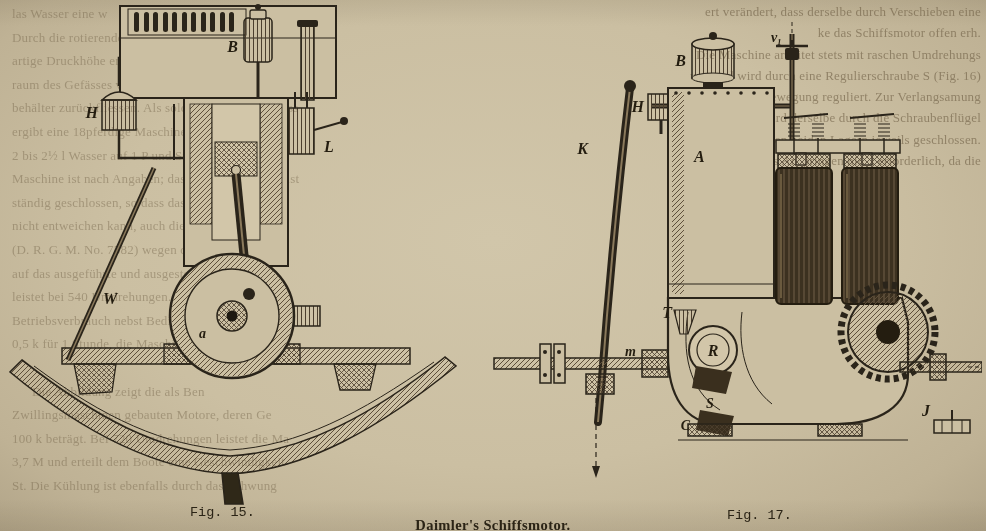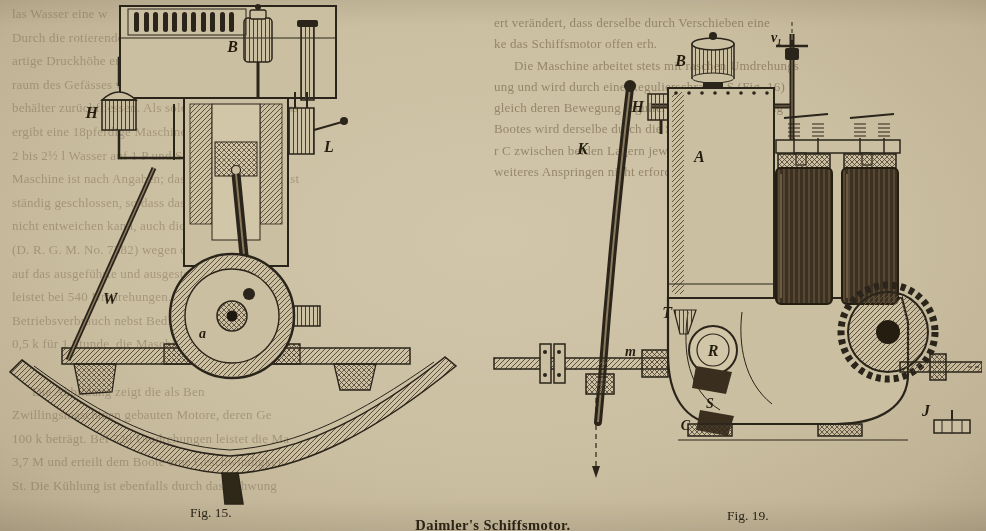--- a/index.html
+++ b/index.html
@@ -5,29 +5,29 @@
   html,body{margin:0;padding:0;background:#8a8070;}
   .page{
     position:relative;width:986px;height:531px;overflow:hidden;
     background:
       linear-gradient(180deg, rgba(84,72,50,.10) 0%, rgba(84,72,50,0) 5%, rgba(84,72,50,0) 94%, rgba(84,72,50,.12) 100%),
       radial-gradient(ellipse at 50% 45%, #d1c6aa 0%, #cbbfa2 55%, #bfb295 85%, #b1a488 100%);
     font-family:"Liberation Serif", serif;
   }
   .ghost{position:absolute;font-size:13px;color:#6a5a40;filter:blur(.4px);letter-spacing:.2px;}
   .ghost-left{left:12px;top:2px;width:456px;opacity:.40;}
-  .ghost-right{left:494px;top:12px;width:487px;opacity:.58;}
+  .ghost-right{left:494px;top:1px;width:487px;opacity:.58;text-align:right;}
   .ghost-left .gl{height:23.6px;line-height:23.6px;white-space:nowrap;overflow:hidden;}
   .ghost-right .gl{height:21.3px;line-height:21.3px;white-space:nowrap;overflow:hidden;}
   .ghost-left .gl:nth-child(17){text-indent:20px;}
   .ghost-right .gl:nth-child(3){text-indent:20px;}
   .fig15{position:absolute;left:4px;top:0;}
   .fig16{position:absolute;left:482px;top:22px;}
   .cap{position:absolute;color:#2b2416;}
-  .cap-fig{font-size:13.5px;}
+  .cap-fig{font-size:13.5px;font-family:Liberation Mono, monospace;}
   .cap-fig15{left:190px;top:505px;}
   .cap-fig16{left:727px;top:508px;}
   .cap-main{left:0;right:0;top:517px;text-align:center;font-weight:bold;font-size:14.5px;letter-spacing:.4px;}
   svg text{font-family:"Liberation Serif", serif;font-style:italic;font-weight:bold;fill:#241d10;}
 </style>
 </head>
 <body>
 
 <div class="page">
 
@@ -329,16 +329,16 @@
         <text x="231" y="334" text-anchor="middle">R</text>
         <text x="154" y="334" text-anchor="end" font-size="14">m</text>
         <text x="228" y="386" text-anchor="middle" font-size="14">S</text>
         <text x="208" y="408" text-anchor="end" font-size="14">C</text>
         <text x="448" y="394" text-anchor="end">J</text>
       </g>
     </g>
   </svg>
 
   <div class="cap cap-fig cap-fig15">Fig. 15.</div>
-  <div class="cap cap-fig cap-fig16">Fig. 19.</div>
+  <div class="cap cap-fig cap-fig16">Fig. 17.</div>
   <div class="cap cap-main">Daimler's Schiffsmotor.</div>
 
 </div>
 
 </body></html>

